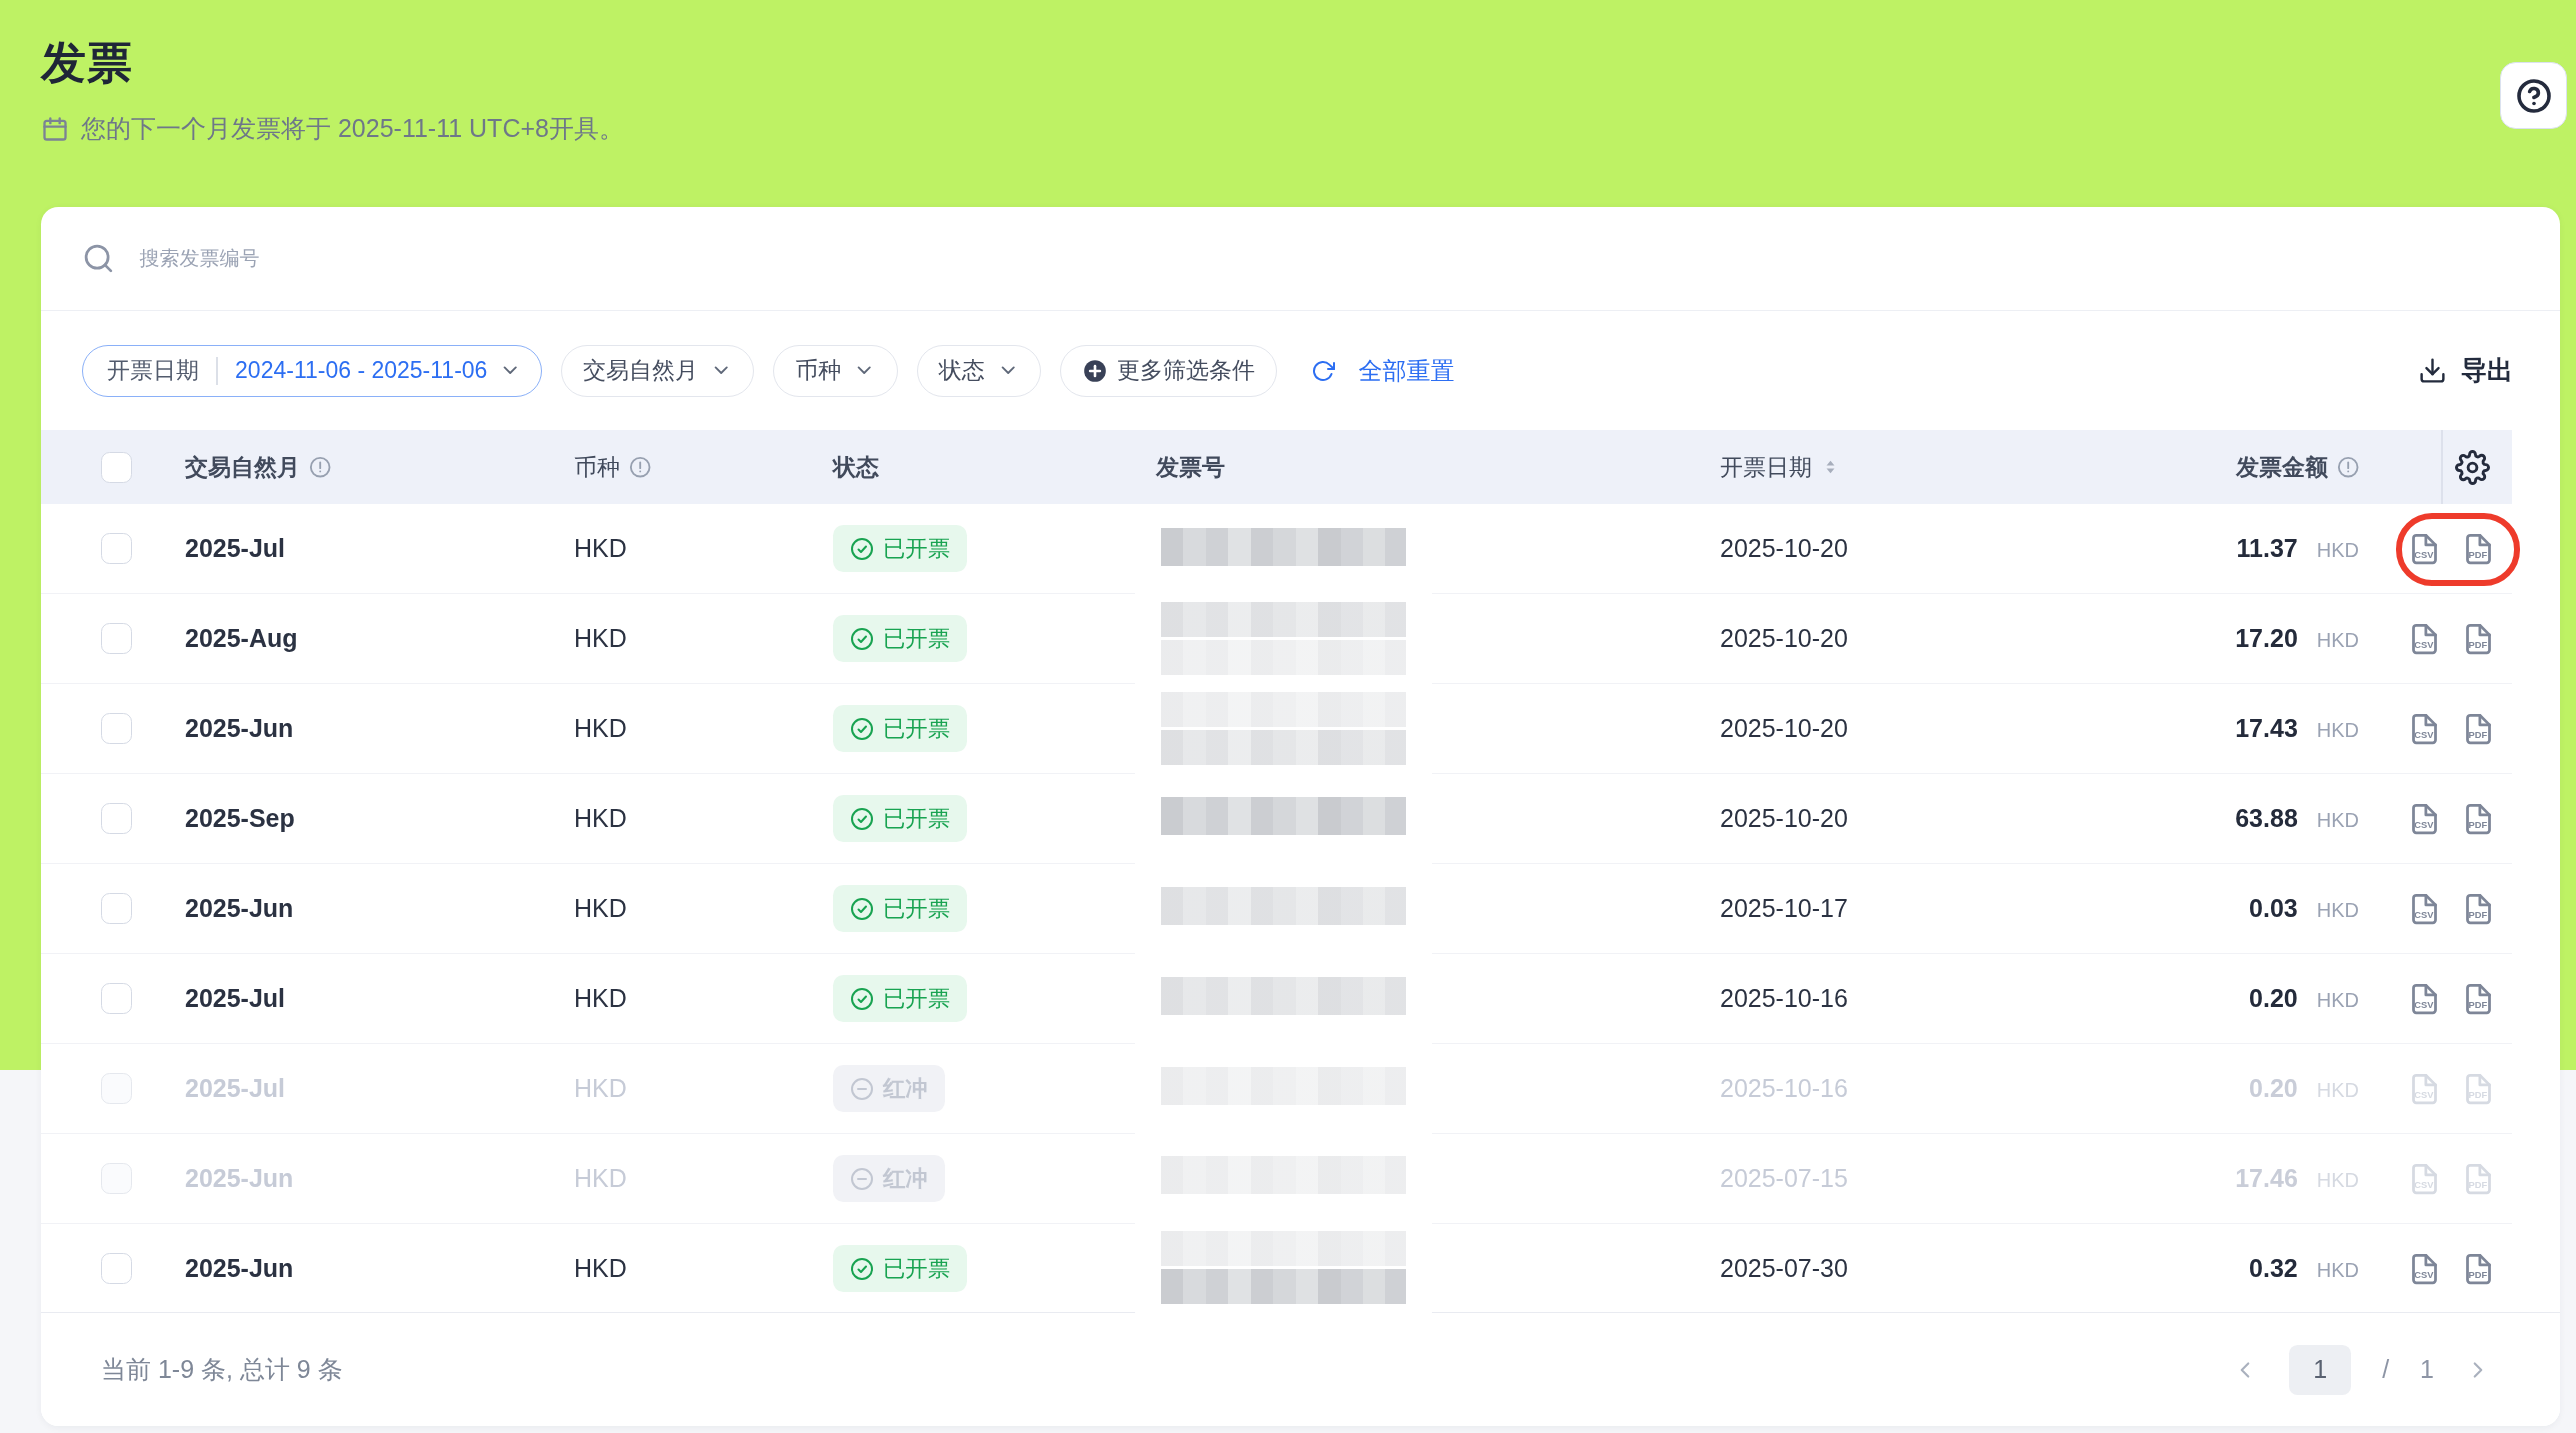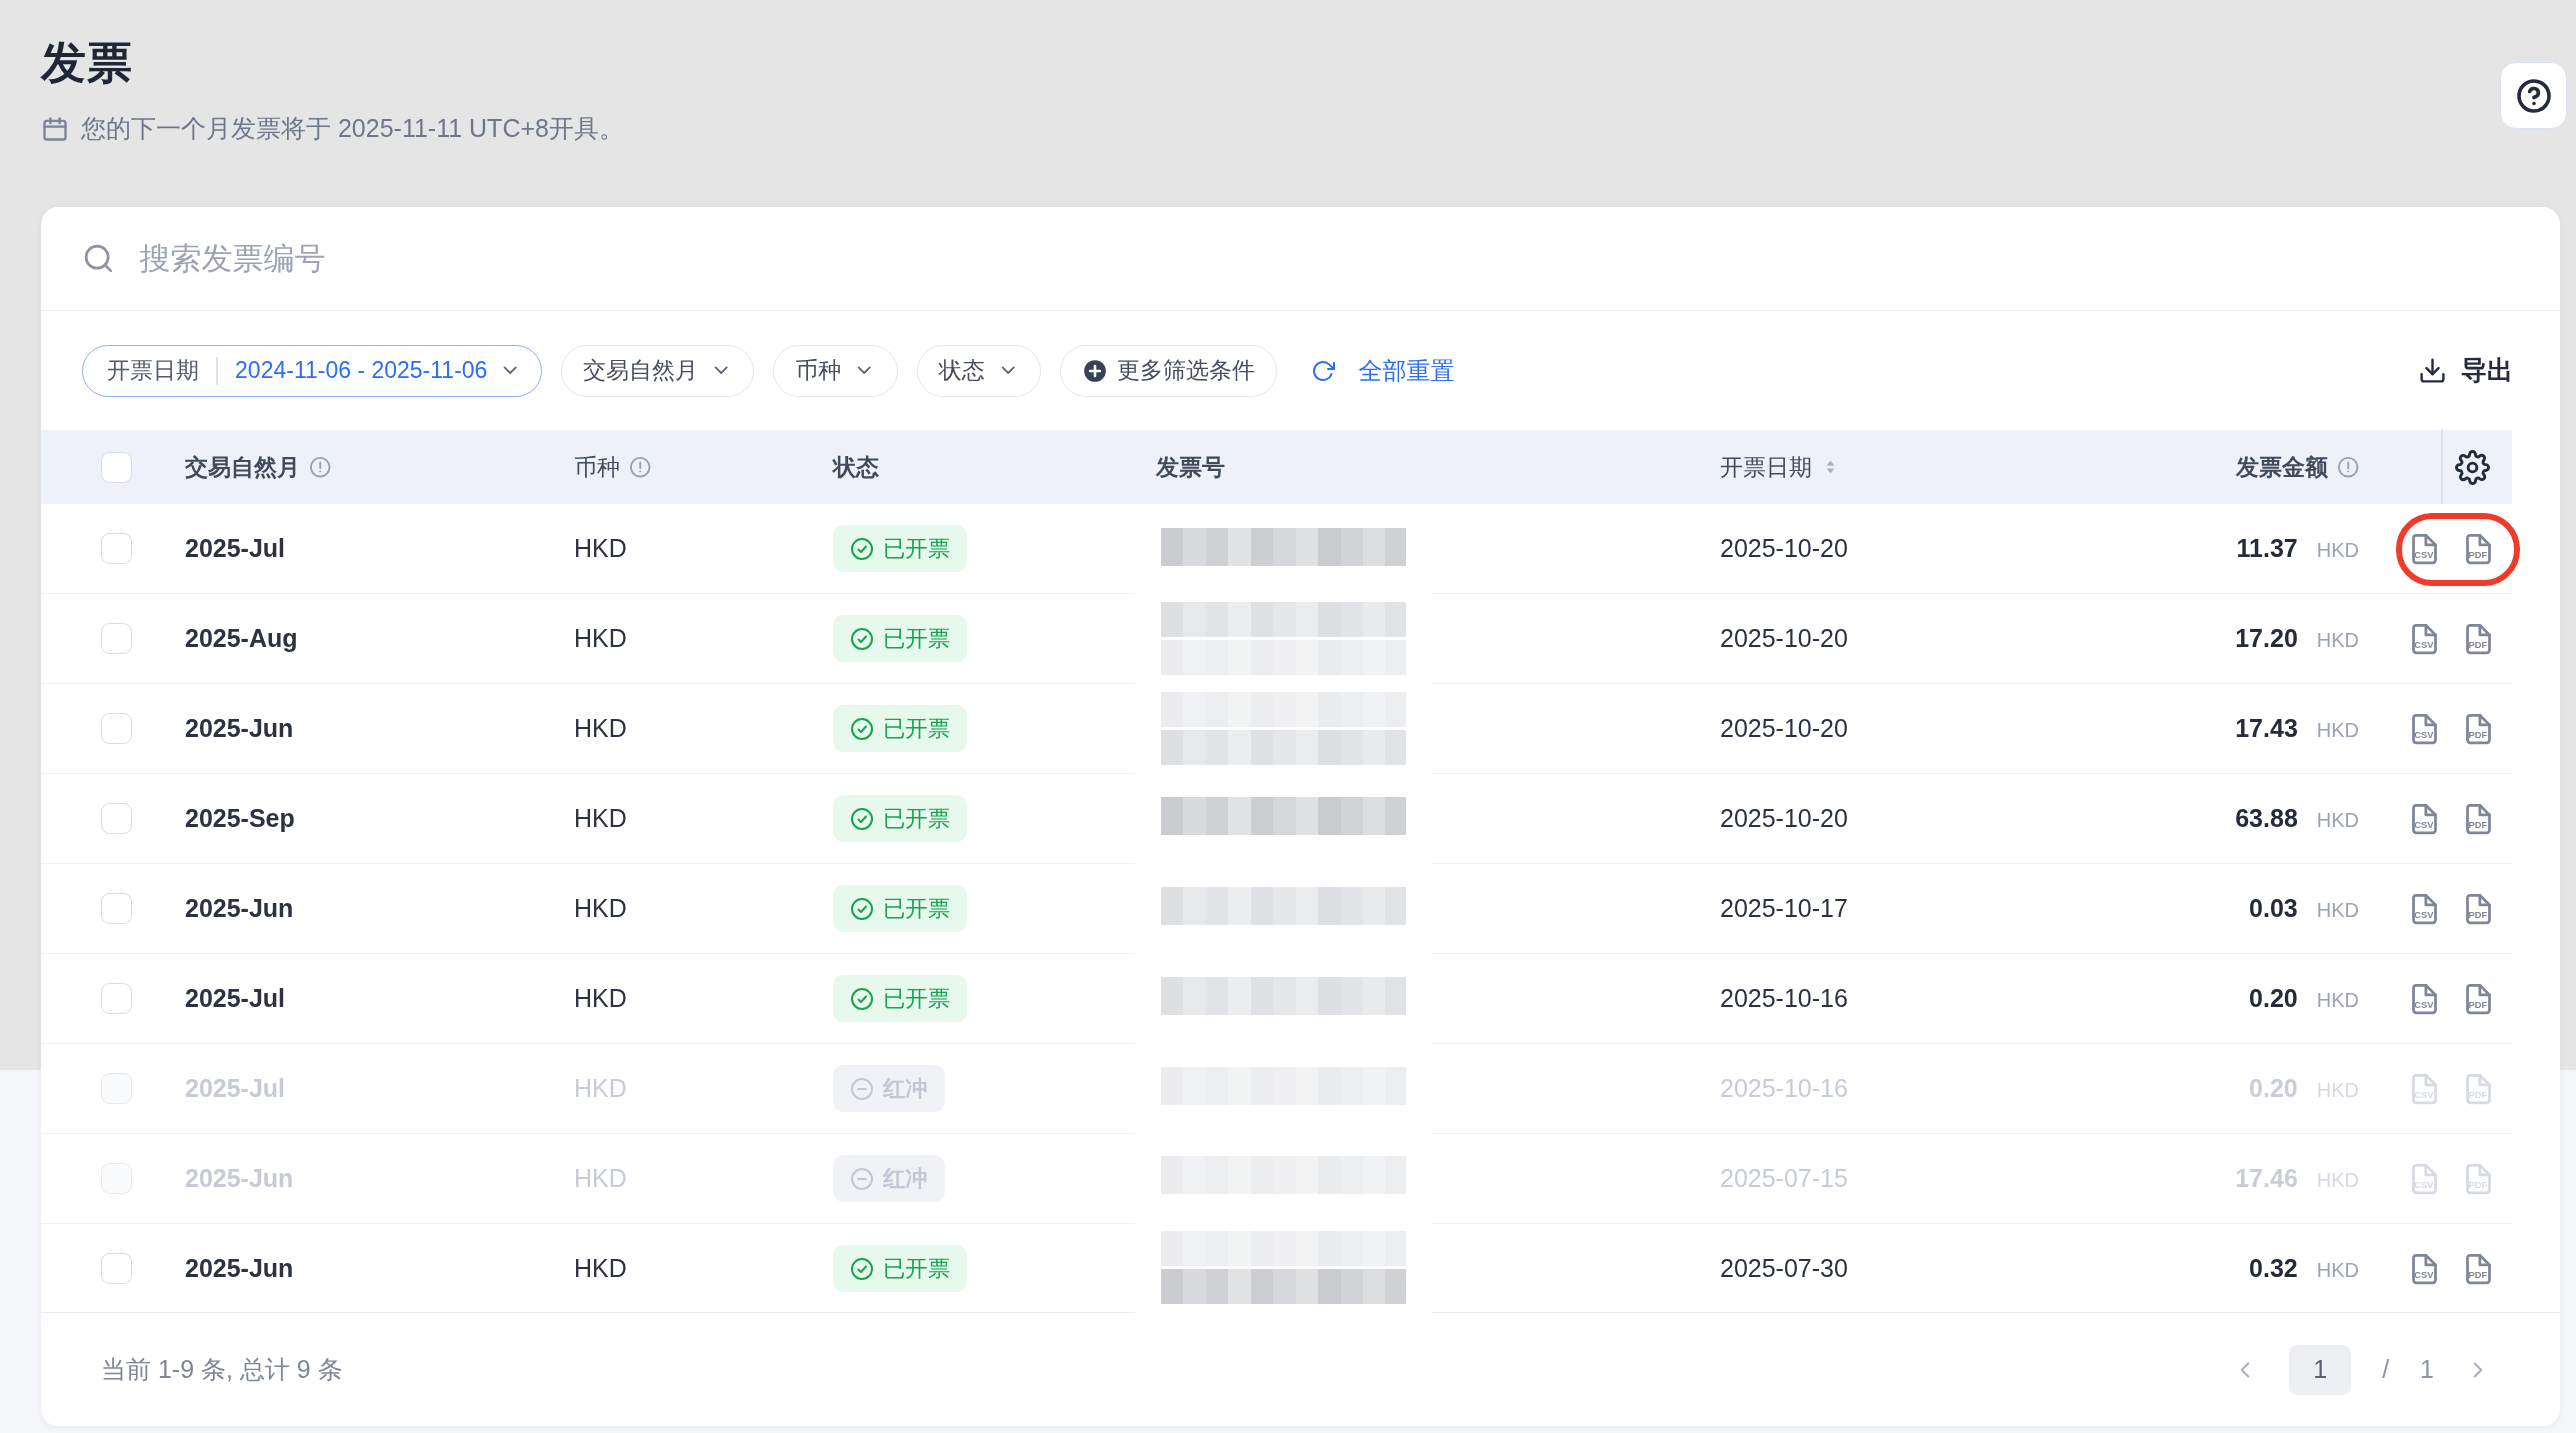--- a/index.html
+++ b/index.html
@@ -2,21 +2,21 @@
 <html style="font-size:14px"><head>
 <meta charset="utf-8">
 <style>
   * { box-sizing: border-box; }
   html,body { margin:0; padding:0; }
   body {
     width:2576px; height:1433px; overflow:hidden;
     font-family:"Liberation Sans","DejaVu Sans",sans-serif;
     background:#f5f6f9;
   }
-  .page { position:relative; width:2576px; height:1070px; background:#e5e5e5; }
+  .page { position:relative; width:2576px; height:1070px; background:#bef264; }
 
   
   .page-head { position:absolute; left:41px; top:33px; }
   .page-title { margin:0; font-size:45px; font-weight:700; color:#1f2637; letter-spacing:0.9px; }
   .subtitle { margin-top:19px; display:flex; align-items:center; gap:12px; color:#6e7789; font-size:25px; }
   .subtitle svg { width:28px; height:28px; color:#7b8394; }
 
   .help-btn {
     position:absolute; top:62px; right:8.6px; width:67px; height:67px;
     background:#fff; border:1.7px solid #dbe2ef; border-radius:15.5px;
@@ -26,21 +26,21 @@
 
   
   .card {
     position:absolute; left:41px; top:207px; width:2519px; height:1219px;
     background:#fff; border-radius:17.3px; overflow:hidden;
     box-shadow:0 1.7px 7px rgba(25,35,65,.05);
   }
 
   .search-row { height:104px; display:flex; align-items:center; gap:22.4px; padding:0 41px; border-bottom:1.7px solid #edeff4; }
   .search-row svg { width:33px; height:33px; color:#8c94a6; }
-  .search-input { flex:0 0 777px; border:0; outline:none; background:transparent; font-size:31px; color:#2b3242; font-family:Liberation Serif, serif; }
+  .search-input { flex:0 0 777px; border:0; outline:none; background:transparent; font-size:20px; color:#2b3242; font-family:Liberation Serif, serif; }
   .search-input::placeholder { color:#9ba3b4; }
 
   
   .filter-row { height:119px; display:flex; align-items:center; gap:19px; padding:0 35px 0 41px; }
   .pill {
     display:inline-flex; align-items:center; gap:8.6px; height:52px; padding:0 21px;
     border:1.7px solid #e3e6ed; border-radius:26px; background:#fff;
     font-size:23px; color:#454d5f; cursor:pointer; white-space:nowrap;
   }
   .pill--active { border-color:#8ab0f8; padding:0 19px 0 24px; }

